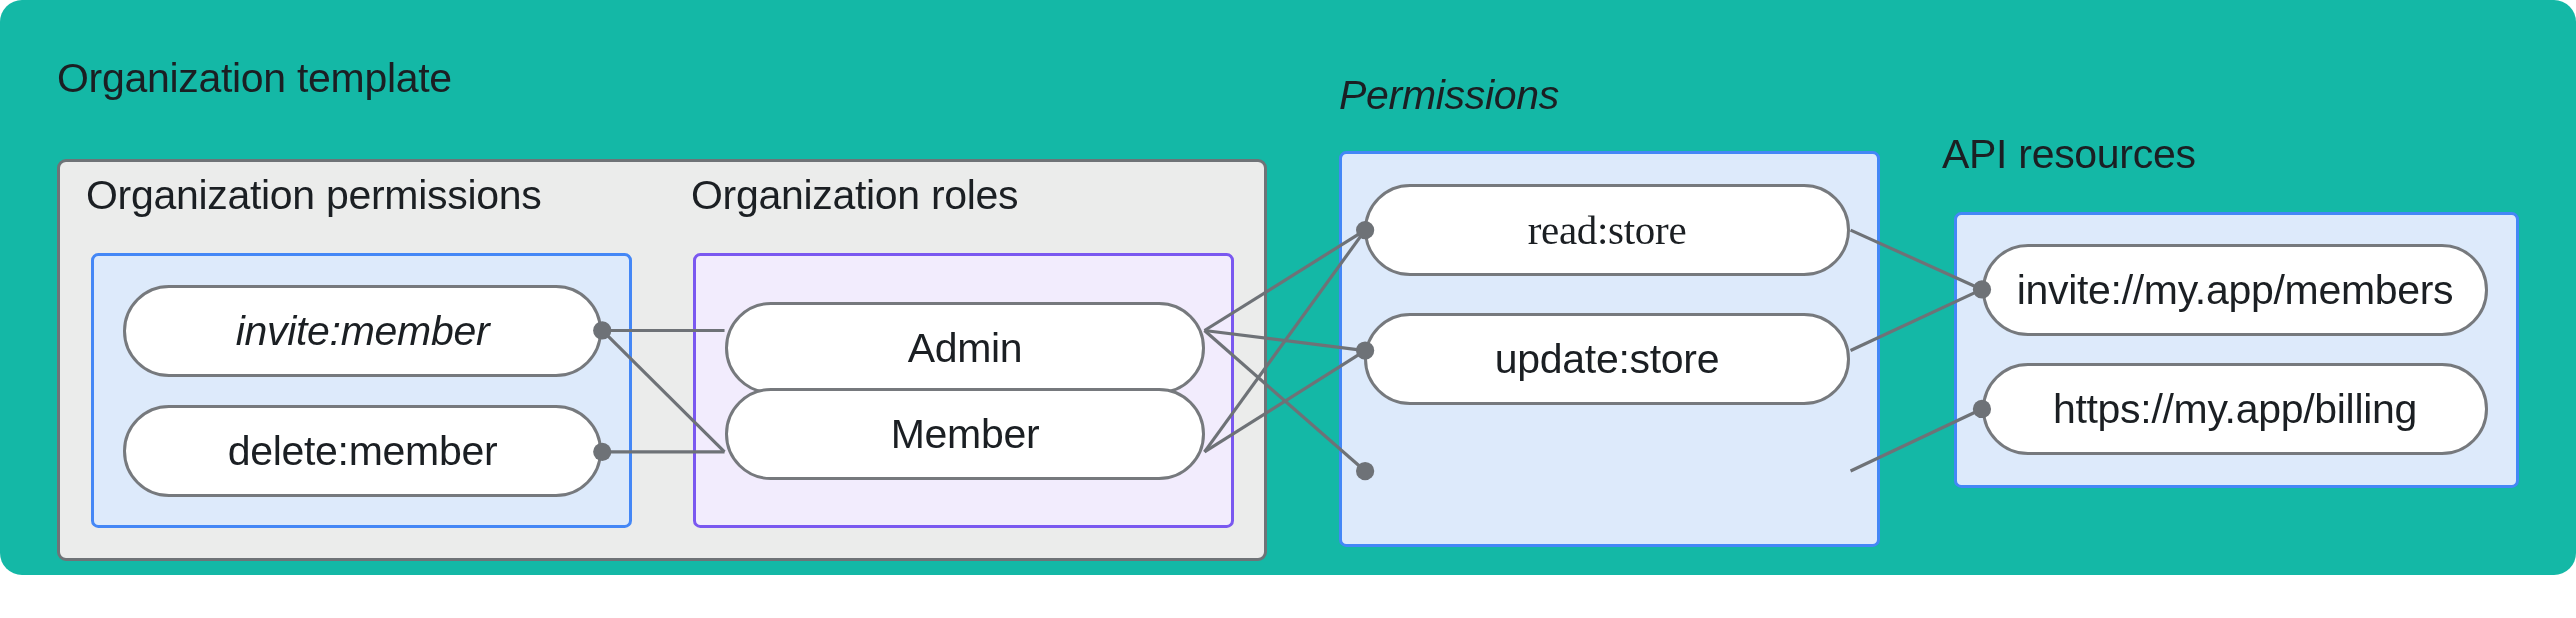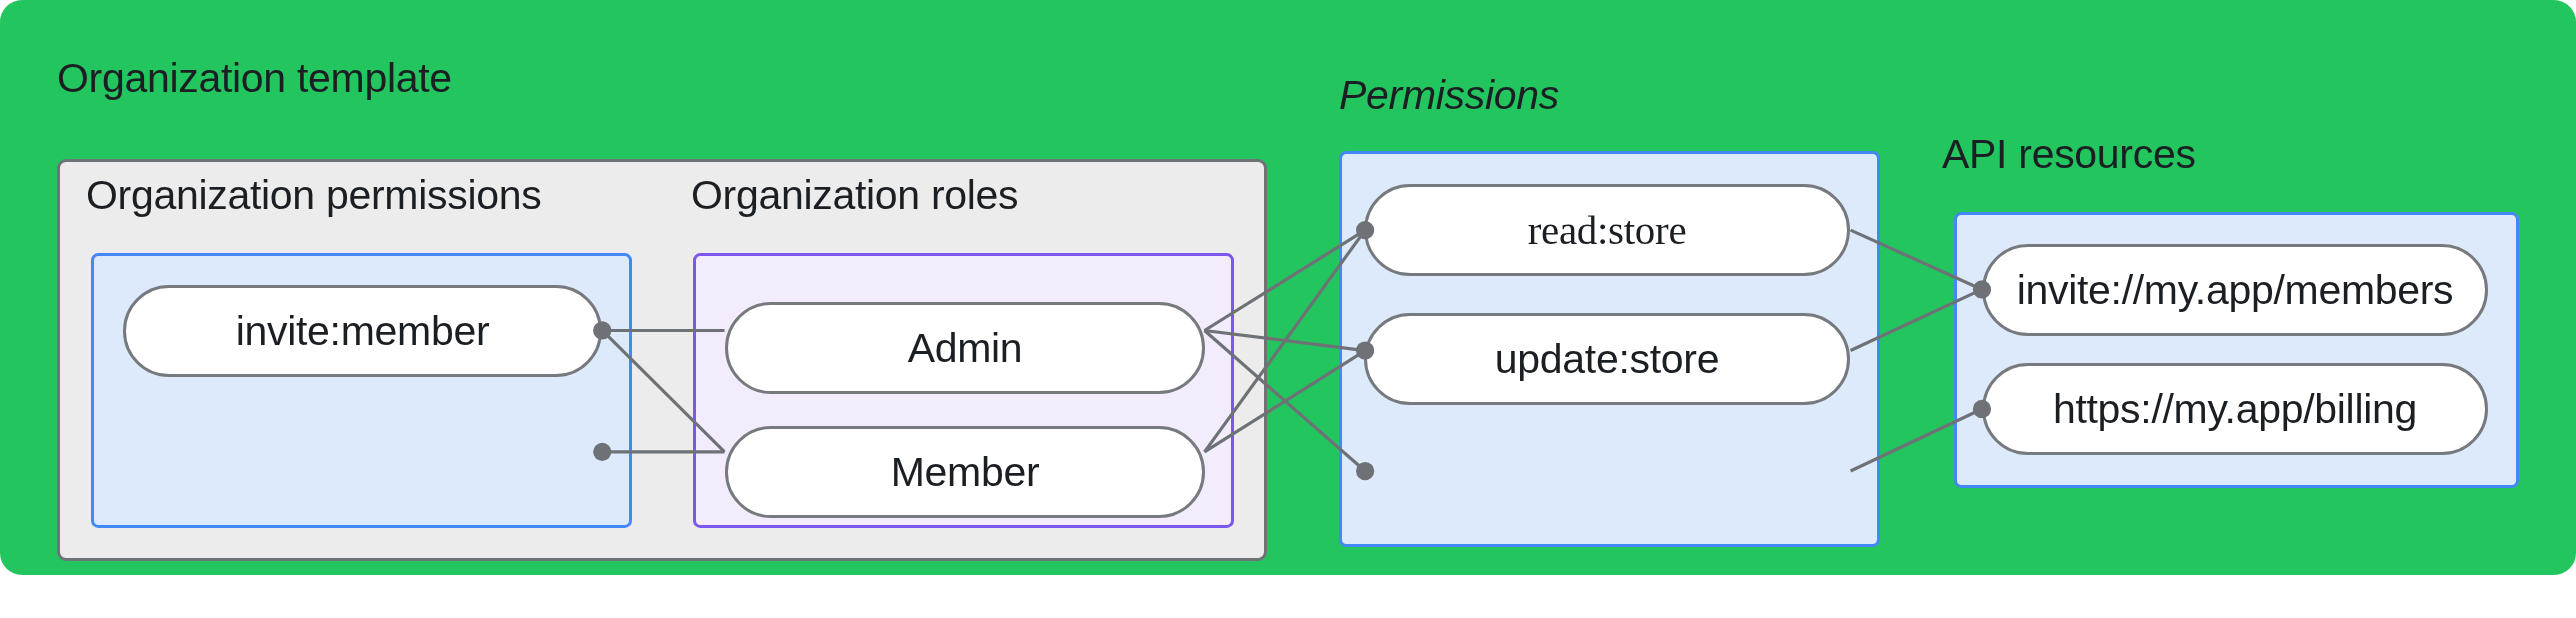--- a/index.html
+++ b/index.html
@@ -1,17 +1,17 @@
 <!DOCTYPE html>
 <html style="font-size:14.6px"><head>
 <meta charset="utf-8">
 <style>
   html,body{margin:0;padding:0;background:#ffffff;}
   body{width:2576px;height:619px;font-family:"Liberation Sans", sans-serif;}
-  .stage{position:relative;width:2576px;height:575px;background:#22c55e;border-radius:22px;overflow:hidden;}
+  .stage{position:relative;width:2576px;height:575px;background:#14b8a6;border-radius:22px;overflow:hidden;}
   .label{position:absolute;line-height:1;font-size:41px;font-weight:500;color:#1b1f23;letter-spacing:-0.3px;white-space:nowrap;z-index:2;}
   .box{position:absolute;box-sizing:border-box;z-index:1;}
   .box.gray{background:#ebeceb;border:3.7px solid #6f7377;border-radius:9px;}
   .box.blue{background:#ddeafb;border:3.7px solid #4487f6;border-radius:7.3px;}
   .box.purple{background:#f2ecfd;border:3.7px solid #7a58f0;border-radius:7.3px;}
   .pill{position:absolute;box-sizing:border-box;height:92px;background:#ffffff;border:3.2px solid #76797d;border-radius:912px;display:flex;align-items:center;justify-content:center;font-size:41px;font-weight:400;color:#1b1f23;letter-spacing:-0.3px;white-space:nowrap;z-index:3;}
   svg.wires{position:absolute;left:0;top:0;z-index:4;pointer-events:none;}
 </style>
 </head>
 <body>
@@ -23,24 +23,25 @@
   <div class="label" style="left:691px;top:175px;">Organization roles</div>
   <div class="label" style="left:1339px;top:75px;font-style:italic;">Permissions</div>
   <div class="label" style="left:1942px;top:134px;">API resources</div>
 
   <div class="box gray" style="left:57px;top:159px;width:1210px;height:402px;"></div>
   <div class="box blue" style="left:91px;top:253px;width:541px;height:275px;"></div>
   <div class="box purple" style="left:693px;top:253px;width:541px;height:275px;"></div>
   <div class="box blue" style="left:1339px;top:151px;width:541px;height:396px;"></div>
   <div class="box blue" style="left:1954px;top:212px;width:565px;height:276px;"></div>
 
-  <div class="pill" style="left:123px;top:285px;width:479px;">invite:member</div>
+  <div class="pill" style="left:123px;top:285px;width:479px;font-style:italic;">invite:member</div>
+  <div class="pill" style="left:123px;top:405px;width:479px;">delete:member</div>
 
   <div class="pill" style="left:725px;top:302px;width:480px;">Admin</div>
-  <div class="pill" style="left:725px;top:426px;width:480px;">Member</div>
+  <div class="pill" style="left:725px;top:388px;width:480px;">Member</div>
 
   <div class="pill" style="left:1364px;top:184px;width:486px;font-family:Liberation Serif, serif;">read:store</div>
   <div class="pill" style="left:1364px;top:293px;width:486px;margin-top:20px;">update:store</div>
 
   <div class="pill" style="left:1982px;top:244px;width:506px;">invite://my.app/members</div>
   <div class="pill" style="left:1982px;top:363px;width:506px;">https://my.app/billing</div>
 
   <svg class="wires" width="2576" height="619" viewBox="0 0 2823 678">
     <g stroke="#6e7277" stroke-width="3.5" fill="none">
       <line x1="660" y1="362" x2="794" y2="362"></line>

